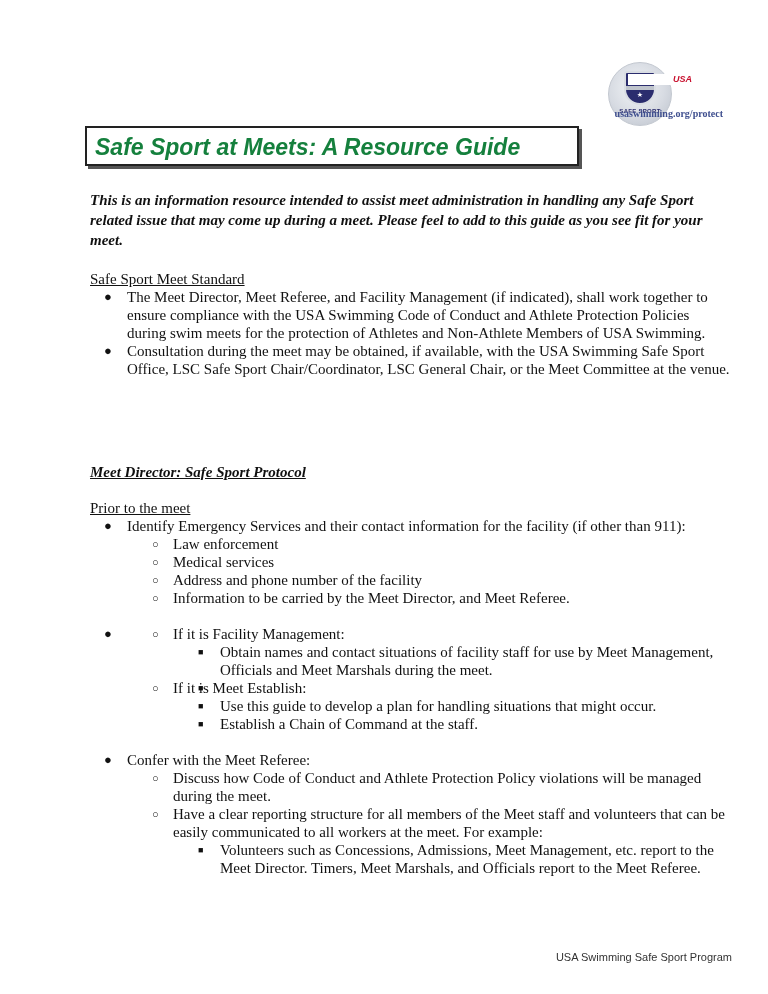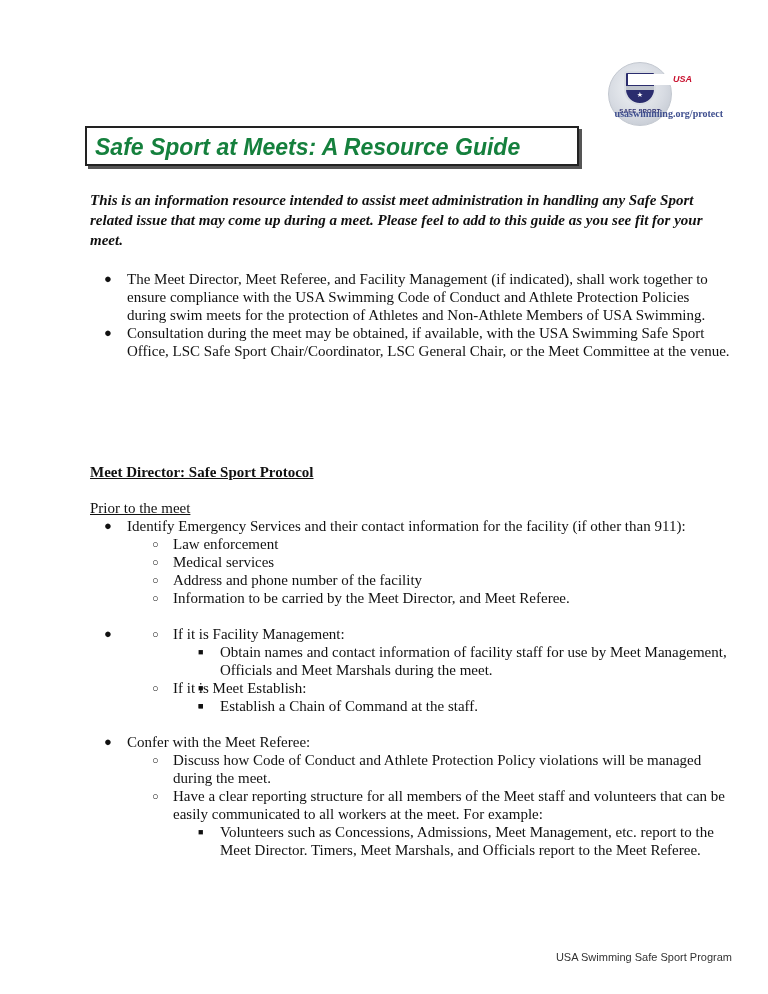--- a/index.html
+++ b/index.html
@@ -18,21 +18,21 @@
   .logo-text { position: absolute; left: 0; right: 0; top: 45px; text-align: center;
                font: bold 6px "Liberation Sans", sans-serif; color: #2b2d6e; letter-spacing: 0.3px; }
   .url { position: absolute; left: 548px; top: 108px; width: 175px; text-align: right;
          font: bold 10px "Liberation Serif", serif; color: #3f4f8f; }
   .title-box { position: absolute; left: 85px; top: 126px; width: 494px; height: 40px;
                border: 2px solid #222; box-sizing: border-box; box-shadow: 3px 3px 0 #555; }
   .title { position: absolute; left: 8px; top: 6px; font: bold italic 23px "Liberation Sans", sans-serif; color: #15803d; white-space: nowrap; }
   .intro { position: absolute; left: 90px; top: 190px; width: 630px; font: bold italic 15px/20px "Liberation Serif", serif; }
   .section { position: absolute; left: 90px; width: 640px; font-size: 15px; line-height: 18px; }
   .u { text-decoration: underline; }
-  .b { font-weight: bold; }
+  .b { font-weight: bold; font-style: italic; }
   ul { margin: 0; padding: 0; list-style: none; }
   li { position: relative; }
   .l1 { padding-left: 37px; }
   .l1 > .mk { position: absolute; left: 14px; top: 0; font-size: 13px; }
   .l2 { padding-left: 83px; }
   .l2 > .mk { position: absolute; left: 62px; top: 0; font-size: 11px; }
   .l3 { padding-left: 130px; }
   .l3 > .mk { position: absolute; left: 108px; top: 0; font-size: 9px; }
   .gap { height: 18px; }
   .footer { position: absolute; left: 480px; top: 951px; width: 252px; text-align: right;
@@ -53,20 +53,21 @@
 </div>
 <div class="url">usaswimming.org/protect</div>
 
 <div class="title-box">
   <div class="title">Safe Sport at Meets: A Resource Guide</div>
 </div>
 
 <div class="intro">This is an information resource intended to assist meet administration in handling any Safe Sport related issue that may come up during a meet.  Please feel to add to this guide as you see fit for your meet.</div>
 
 <div class="section" style="top:270px;">
+  <div class="u">Safe Sport Meet Standard</div>
   <ul>
     <li class="l1"><span class="mk">●</span><span>The Meet Director, Meet Referee, and Facility Management (if indicated), shall work together to ensure compliance with the USA Swimming Code of Conduct and Athlete Protection Policies during swim meets for the protection of Athletes and Non-Athlete Members of USA Swimming.</span></li>
     <li class="l1"><span class="mk">●</span><span>Consultation during the meet may be obtained, if available, with the USA Swimming Safe Sport Office, LSC Safe Sport Chair/Coordinator, LSC General Chair, or the Meet Committee at the venue.</span></li>
   </ul>
 </div>
 
 <div class="section" style="top:463px;">
   <div class="u b">Meet Director: Safe Sport Protocol</div>
   <div class="gap"></div>
   <div class="u">Prior to the meet</div>
@@ -74,24 +75,24 @@
     <li class="l1"><span class="mk">●</span><span>Identify Emergency Services and their contact information for the facility (if other than 911):</span></li>
     <li class="l2"><span class="mk">○</span><span>Law enforcement</span></li>
     <li class="l2"><span class="mk">○</span><span>Medical services</span></li>
     <li class="l2"><span class="mk">○</span><span>Address and phone number of the facility</span></li>
     <li class="l2"><span class="mk">○</span><span>Information to be carried by the Meet Director, and Meet Referee.</span></li>
   </ul>
   <div class="gap"></div>
   <ul>
     <li class="l1"><span class="mk">●</span></li>
     <li class="l2"><span class="mk">○</span><span>If it is Facility Management:</span></li>
-    <li class="l3"><span class="mk">■</span><span>Obtain names and contact information of facility staff for use by Meet Management, Officials and Meet Marshals during the meet.</span></li>
+    <li class="l3"><span class="mk">■</span><span>Obtain names and contact situations of facility staff for use by Meet Management, Officials and Meet Marshals during the meet.</span></li>
     <li class="l3"><span class="mk">■</span></li>
     <li class="l2"><span class="mk">○</span><span>If it is Meet Establish:</span></li>
-    <li class="l3"><span class="mk">■</span></li>
+    <li class="l3"><span class="mk">■</span><span>Use this guide to develop a plan for handling situations that might occur.</span></li>
     <li class="l3"><span class="mk">■</span><span>Establish a Chain of Command at the staff.</span></li>
   </ul>
   <div class="gap"></div>
   <ul>
     <li class="l1"><span class="mk">●</span><span>Confer with the Meet Referee:</span></li>
     <li class="l2"><span class="mk">○</span><span>Discuss how Code of Conduct and Athlete Protection Policy violations will be managed during the meet.</span></li>
     <li class="l2"><span class="mk">○</span><span>Have a clear reporting structure for all members of the Meet staff and volunteers that can be easily communicated to all workers at the meet. For example:</span></li>
     <li class="l3"><span class="mk">■</span><span>Volunteers such as Concessions, Admissions, Meet Management, etc. report to the Meet Director. Timers, Meet Marshals, and Officials report to the Meet Referee.</span></li>
   </ul>
 </div>

